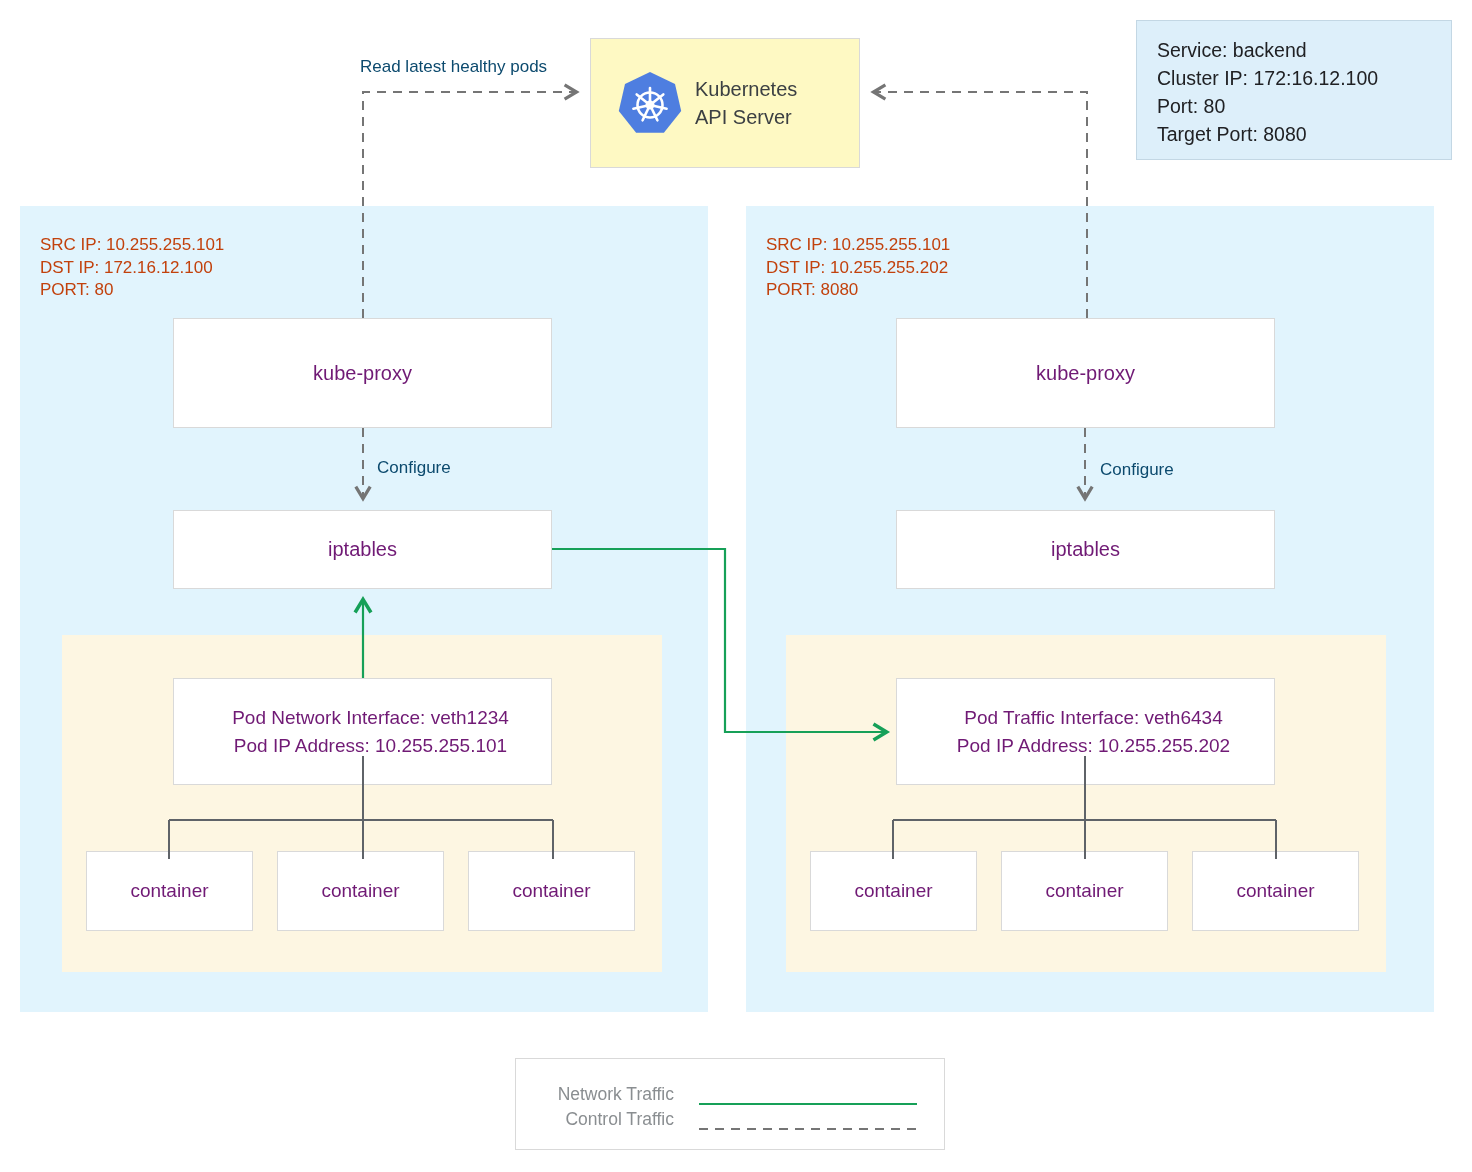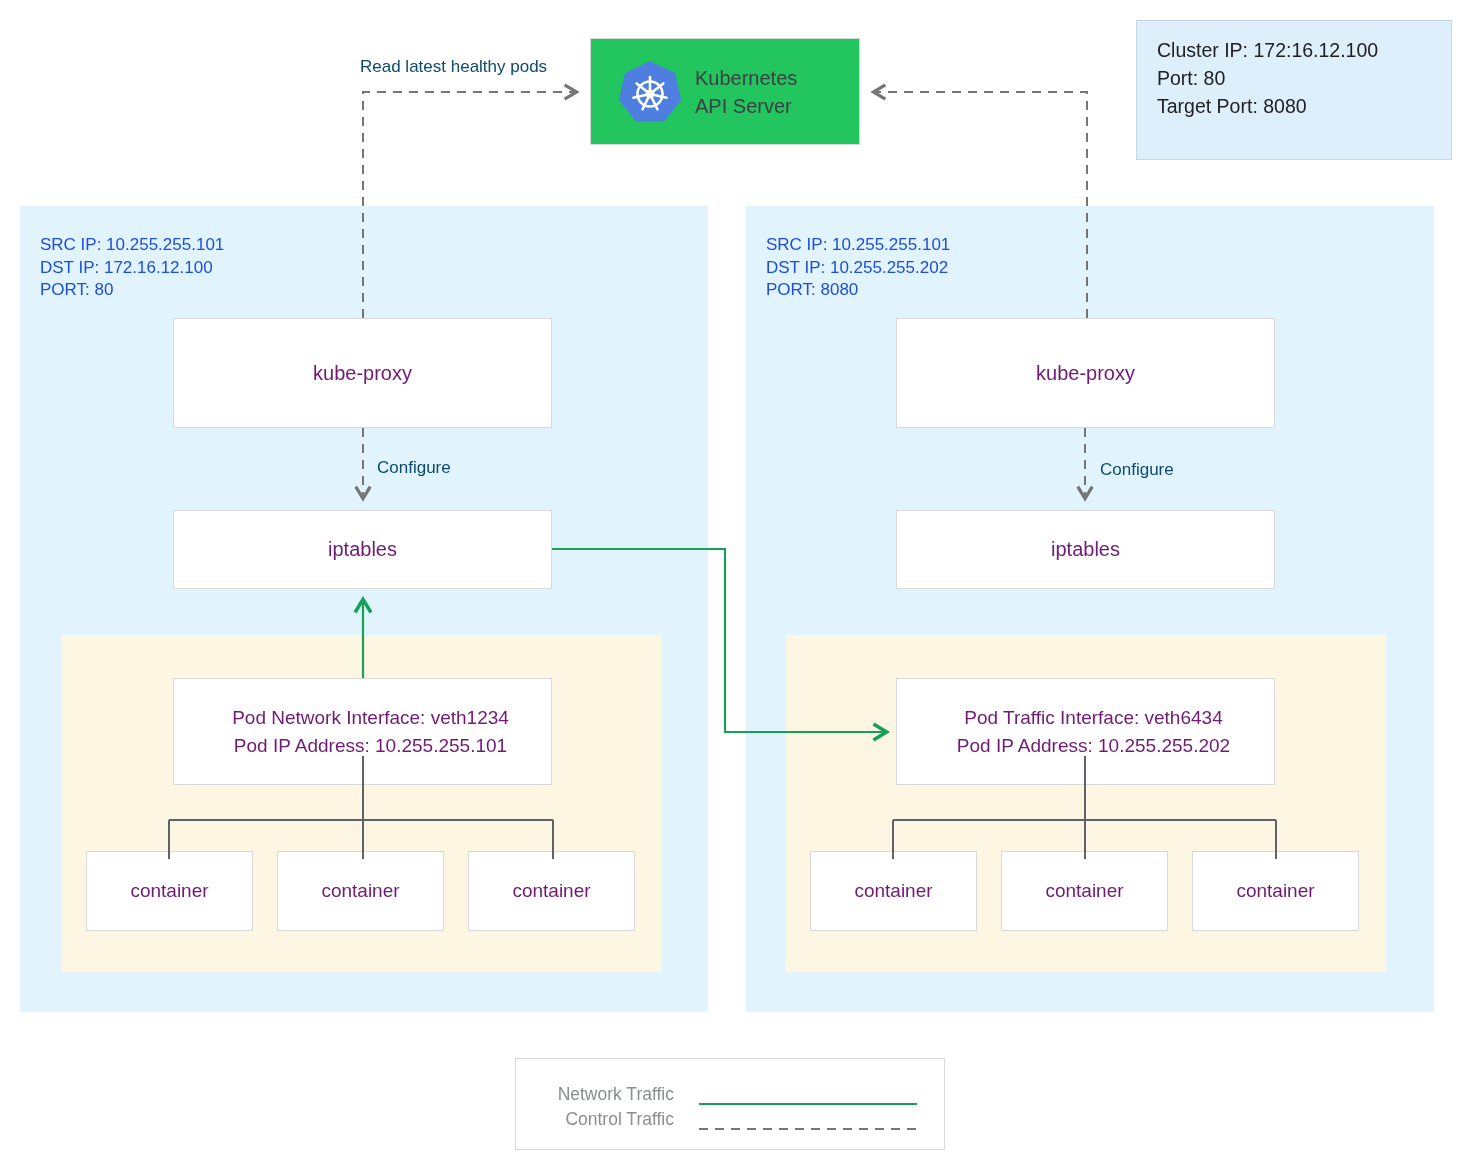--- a/index.html
+++ b/index.html
@@ -31,37 +31,37 @@
   #iptables-right   { left:896px; top:510px; width:379px; height:79px; }
   .pif { flex-direction:column; font-size:19px; line-height:28px;padding-left:16px; }
   #pif-left  { left:173px; top:678px; width:379px; height:107px; }
   #pif-right { left:896px; top:678px; width:379px; height:107px; }
   .container-box { top:851px; width:167px; height:80px; font-size:19px;justify-content:center; }
   #cL1 { left:86px; }  #cL2 { left:277px; } #cL3 { left:468px; }
   #cR1 { left:810px; } #cR2 { left:1001px; } #cR3 { left:1192px; }
 
   
   #api-box {
-    left:590px; top:38px; width:270px; height:107px;
-    background:#22c55e; border:1px solid #d9d9d9; box-sizing:border-box;
+    left:590px; top:38px; width:270px; height:130px;
+    background:#fef9c3; border:1px solid #d9d9d9; box-sizing:border-box;
     display:flex; align-items:center;
   }
   #api-logo { margin-left:26px; width:66px; height:66px; flex:0 0 auto; }
   #api-text { margin-left:12px; color:#3c4043; font-size:20px; line-height:28px; }
 
   
   #service-box {
     left:1136px; top:20px; width:316px; height:140px;
     background:#ddeffa; border:1px solid #c3d7e4; box-sizing:border-box;
     color:#202124; font-size:19.5px; line-height:28px;
     padding:15px 0 0 20px;
   }
 
   
-  .packet-note { color:#1d4ed8; font-size:17px; line-height:22.5px; }
+  .packet-note { color:#c2410c; font-size:17px; line-height:22.5px; }
   #packet-left  { left:40px;  top:234px; }
   #packet-right { left:766px; top:234px; }
 
   
   .edge-label { color:#0c4a6e; font-size:17px; white-space:nowrap; }
   #read-label      { left:360px;  top:57px; }
   #configure-left  { left:377px;  top:458px; }
   #configure-right { left:1100px; top:460px; }
 
   
@@ -159,20 +159,21 @@
       </g>
       <circle cx="32" cy="35" r="4.5" fill="#ffffff"></circle>
     </svg>
     <div id="api-text">
       <div>Kubernetes</div>
       <div>API Server</div>
     </div>
   </div>
 
   <div class="abs" id="service-box">
+    <div>Service: backend</div>
     <div>Cluster IP: 172:16.12.100</div>
     <div>Port: 80</div>
     <div>Target Port: 8080</div>
   </div>
 
   <div class="abs edge-label" id="read-label">Read latest healthy pods</div>
   <div class="abs edge-label" id="configure-left">Configure</div>
   <div class="abs edge-label" id="configure-right">Configure</div>
 
   <div class="abs" id="legend">

